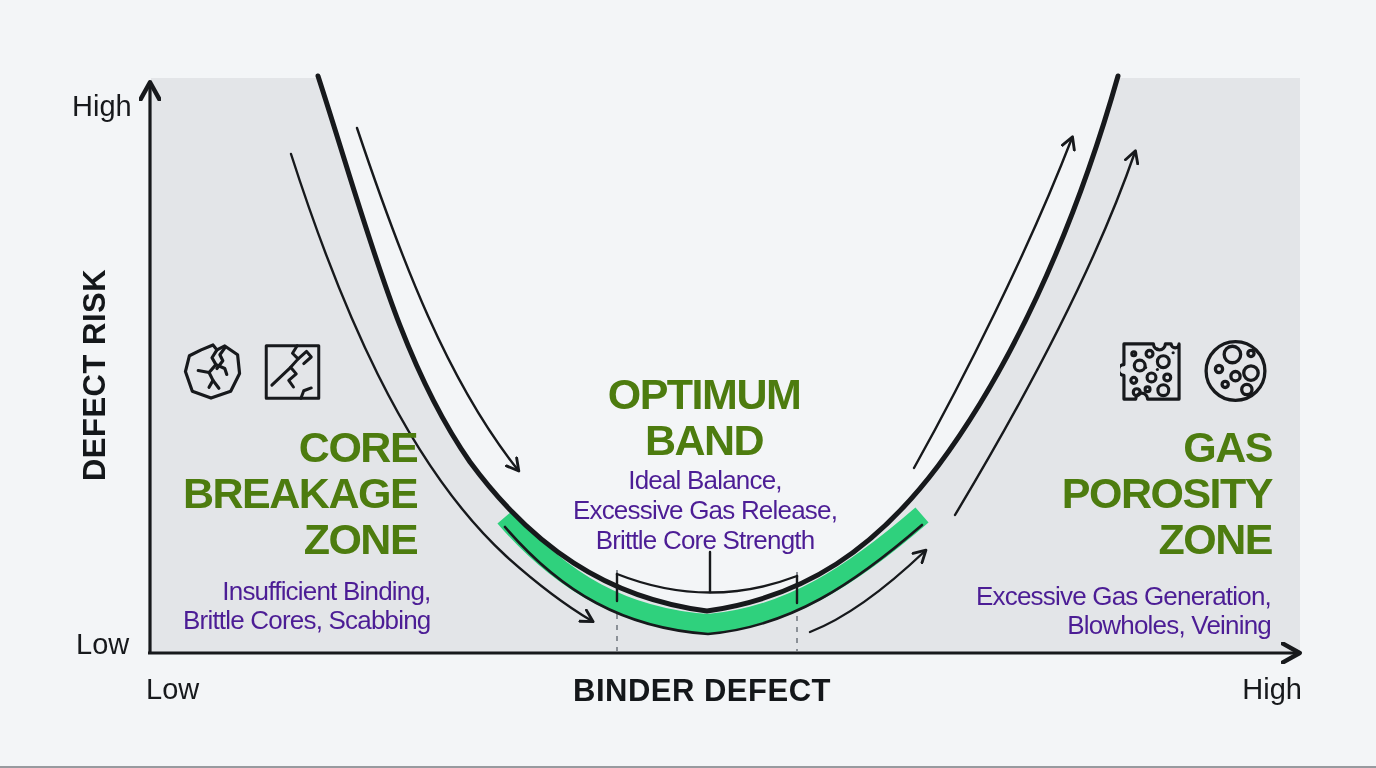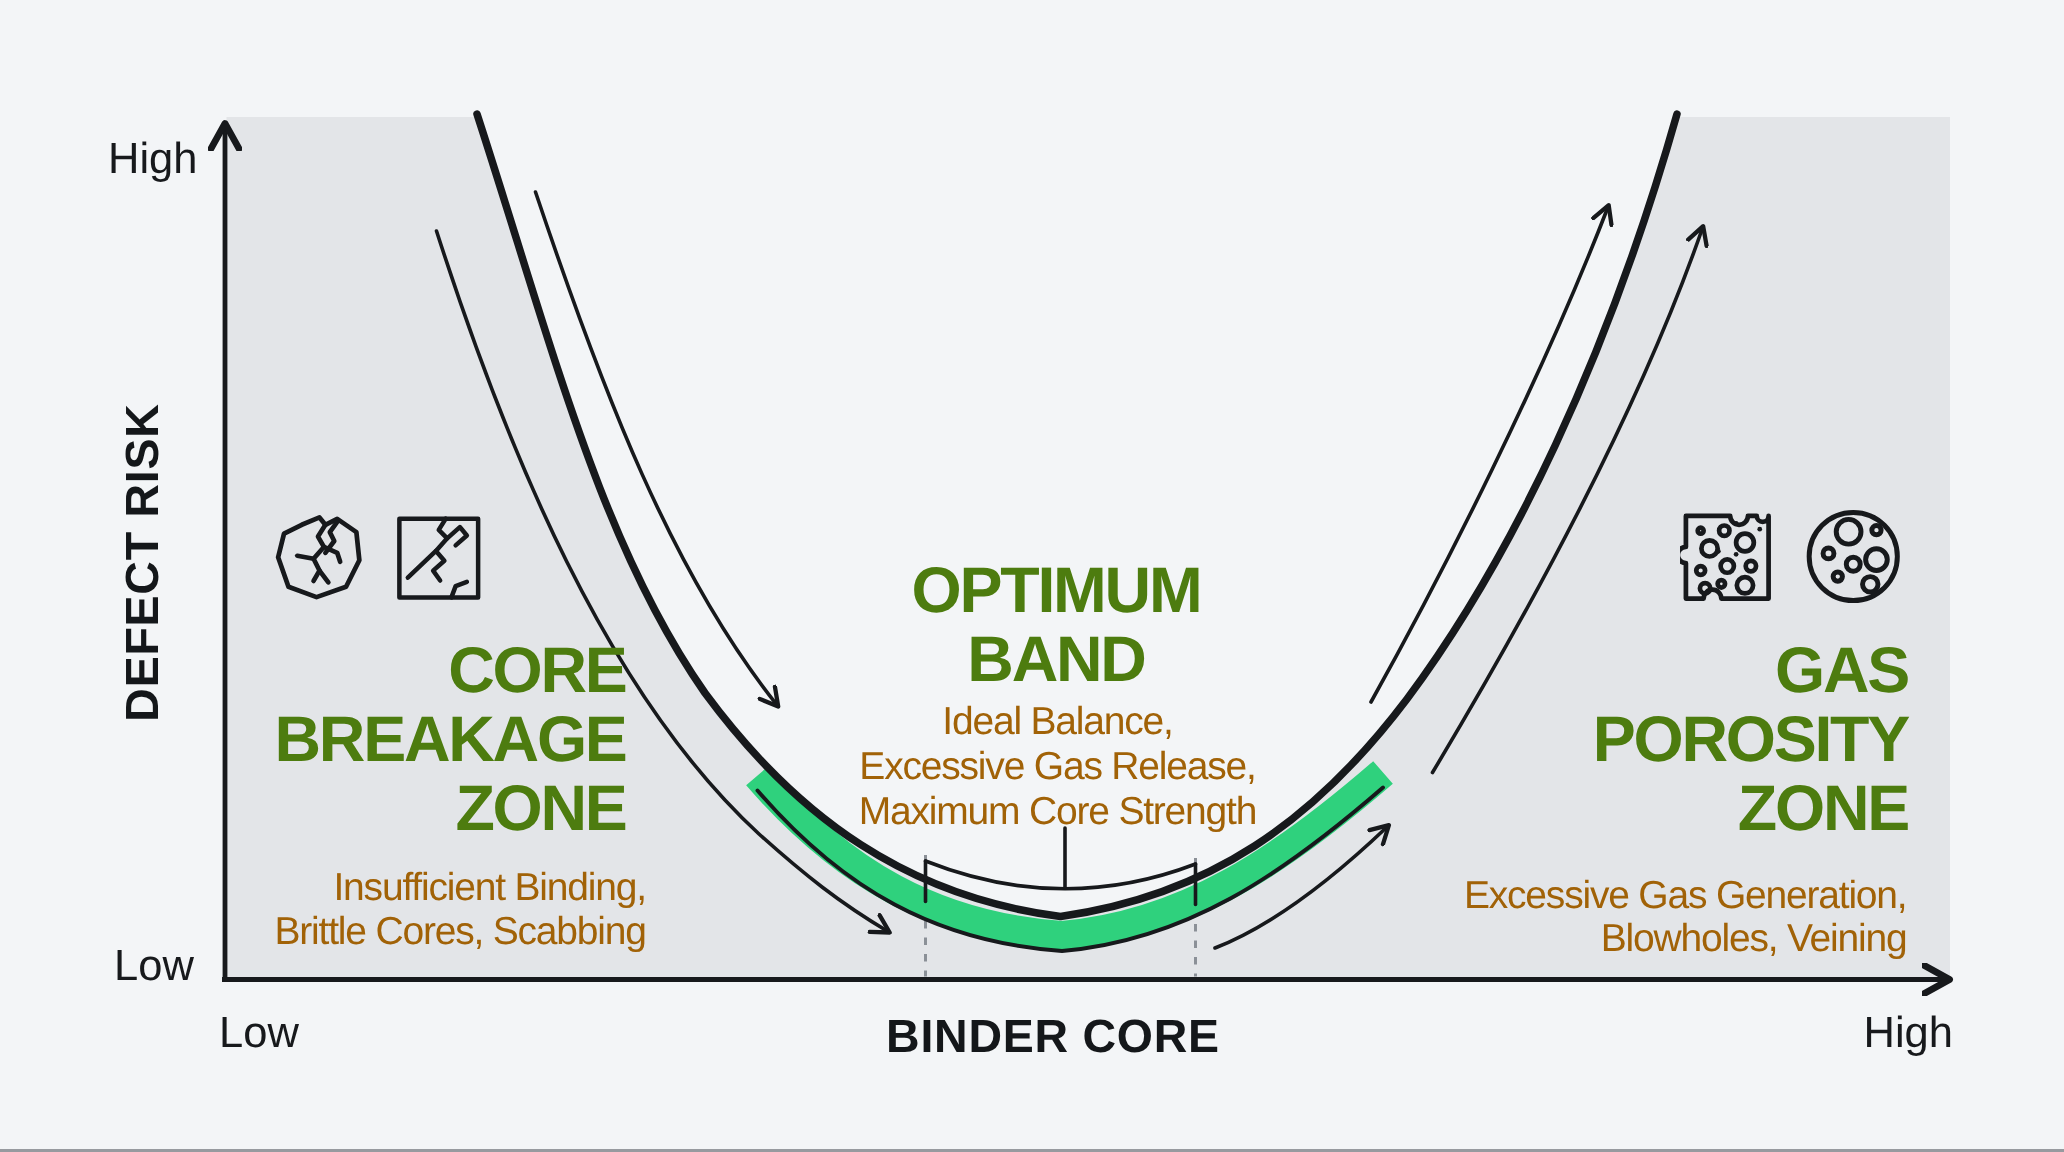--- a/index.html
+++ b/index.html
@@ -17,21 +17,21 @@
   .axis{stroke:var(--line,#17191c);stroke-width:3.2;fill:none;}
   .curve{stroke:var(--line,#17191c);stroke-width:5;fill:none;stroke-linecap:round;}
   .band{stroke:var(--accent-green,#2fd17d);stroke-width:20;fill:none;stroke-linecap:butt;}
   .band-edge{stroke:var(--line,#17191c);stroke-width:2.6;fill:none;stroke-linecap:round;}
   .thin{stroke:var(--line,#17191c);stroke-width:2.4;fill:none;stroke-linecap:round;}
   .dash{stroke:var(--dashed,#8b9097);stroke-width:2;fill:none;stroke-dasharray:5 6;}
 
   .tick-label{font-size:29px;color:#17191c;white-space:nowrap;}
   .axis-title{font-size:31px;font-weight:bold;color:#14171a;letter-spacing:.5px;white-space:nowrap;}
   .zone-title{font-size:43px;font-weight:bold;color:#4d7c0f;line-height:46px;letter-spacing:-1.5px;white-space:nowrap;}
-  .zone-sub{font-size:26px;color:#a16207;line-height:29px;letter-spacing:-.8px;white-space:nowrap;}
+  .zone-sub{font-size:26px;color:#4c1d95;line-height:29px;letter-spacing:-.8px;white-space:nowrap;}
   .left-align{text-align:right;}
   .right-align{text-align:right;}
   .center-align{text-align:center;}
   .y-title{transform:translate(-50%,-50%) rotate(-90deg);transform-origin:center;}
   .icon svg{display:block;}
   .icon path,.icon circle,.icon rect,.icon polyline{stroke:#17191c;fill:none;stroke-width:3.2;stroke-linejoin:round;stroke-linecap:round;}
   .icon .dot{fill:#17191c;stroke:none;}
   #bottom-smudge{left:0;top:766px;width:1376px;height:2px;background:rgba(40,45,52,.45);}
 </style>
 </head>
@@ -79,21 +79,21 @@
 
     <path class="axis" marker-end="url(#axarr)" d="M 150 653 L 150 86"></path>
     <path class="axis" marker-end="url(#axarr)" d="M 148 653 L 1296 653"></path>
   </svg>
 
   <div class="abs tick-label" style="left:72px;top:90px;">High</div>
   <div class="abs tick-label" style="left:76px;top:628px;">Low</div>
   <div class="abs axis-title y-title" style="left:95px;top:375px;">DEFECT RISK</div>
 
   <div class="abs tick-label" style="left:146px;top:673px;">Low</div>
-  <div class="abs axis-title" style="left:702px;top:673px;transform:translateX(-50%);">BINDER CORE</div>
+  <div class="abs axis-title" style="left:702px;top:673px;transform:translateX(-50%);">BINDER DEFECT</div>
   <div class="abs tick-label" style="left:1302px;top:673px;transform:translateX(-100%);">High</div>
 
   <div class="abs icon" style="left:180px;top:341px;">
     <svg width="64" height="63" viewBox="0 0 64 64">
       <path d="M 21 9 L 33 4 L 37 9 L 45 5 L 58 14 L 60 33 L 51 51 L 31 58 L 12 51 L 5 31 L 9 15 Z"></path>
       <path d="M 37 9 L 32 17 L 36 24 L 29 32 L 33 40 L 29 47"></path>
       <path d="M 45 7 L 40 14 L 43 20 L 37 28"></path>
       <path d="M 29 32 L 18 30"></path>
       <path d="M 36 24 L 45 28 L 47 34"></path>
       <path d="M 33 40 L 39 48"></path>
@@ -118,21 +118,21 @@
     <div>Brittle Cores, Scabbing</div>
   </div>
 
   <div class="abs zone-title center-align" style="left:704px;top:371px;transform:translateX(-50%);">
     <div>OPTIMUM</div>
     <div>BAND</div>
   </div>
   <div class="abs zone-sub center-align" style="left:705px;top:465px;transform:translateX(-50%);line-height:30px;">
     <div>Ideal Balance,</div>
     <div>Excessive Gas Release,</div>
-    <div>Maximum Core Strength</div>
+    <div>Brittle Core Strength</div>
   </div>
 
   <div class="abs icon" style="left:1120px;top:340px;">
     <svg width="63" height="63" viewBox="0 0 64 64">
       <path d="M 10 4 H 34 a6 6 0 0 0 12 0 H 52 a4 4 0 0 0 8 0 V 60 H 28 a6 6 0 0 0 -12 0 H 4 V 36 a5.5 5.5 0 0 1 0 -11 V 4 Z"></path>
       <circle cx="20" cy="26" r="5.5"></circle>
       <circle cx="44" cy="22" r="6"></circle>
       <circle cx="30" cy="14" r="3.5"></circle>
       <circle cx="14" cy="14" r="2"></circle>
       <circle cx="14" cy="41" r="3"></circle>

